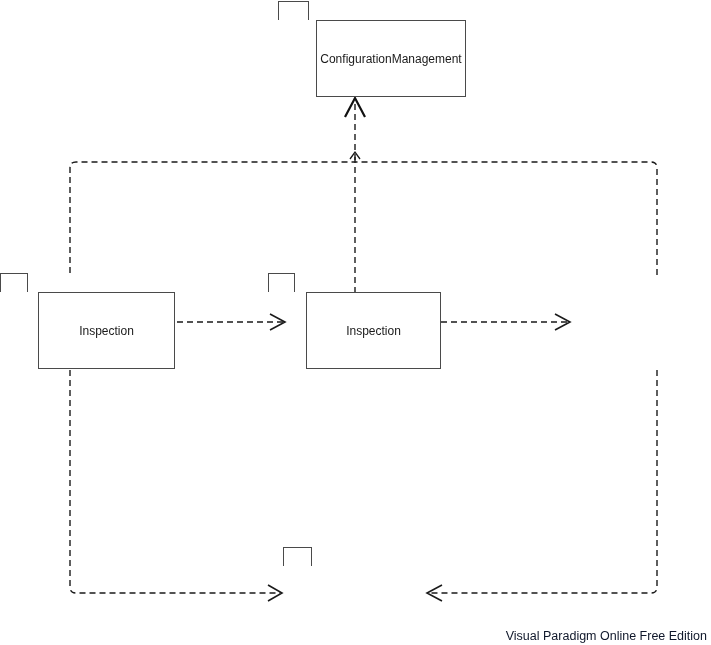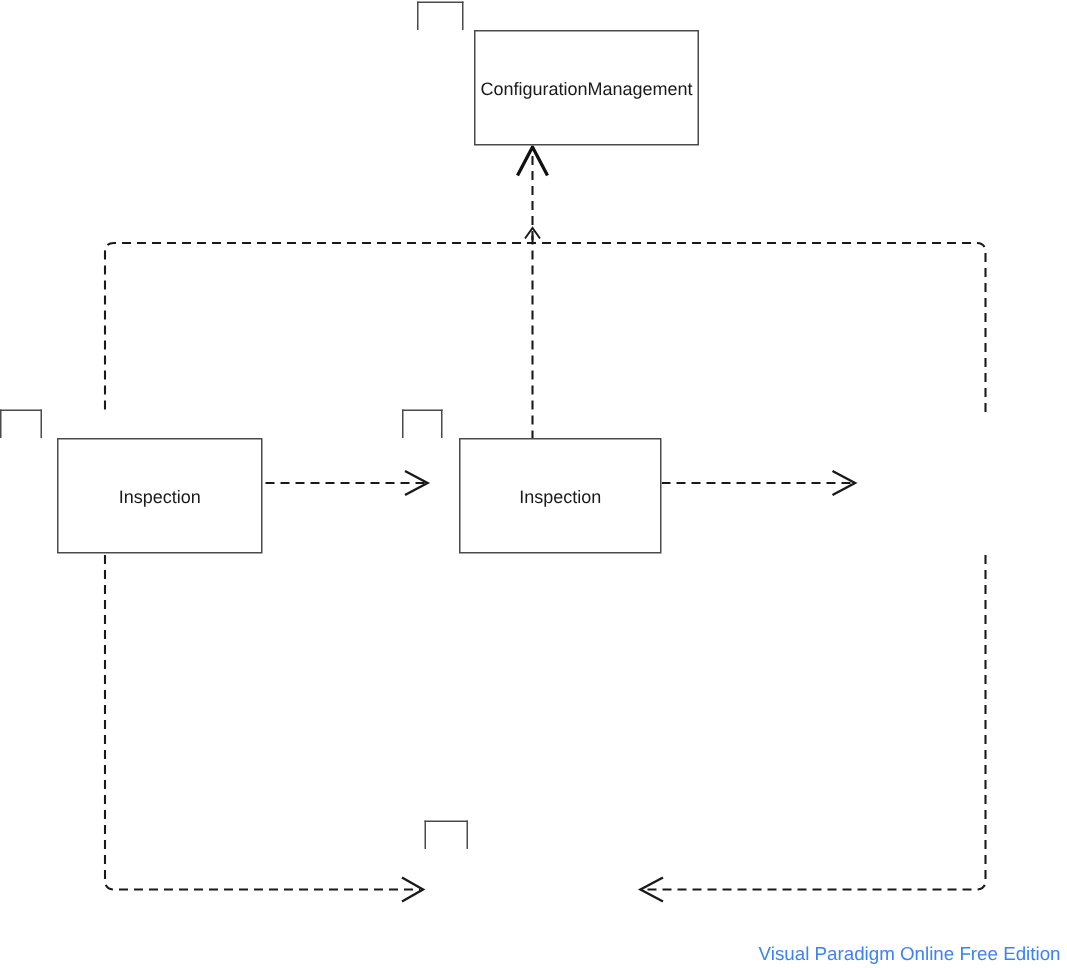--- a/index.html
+++ b/index.html
@@ -24,21 +24,21 @@
   .pkg .body{
     border:1.5px solid #4a4a4a;
     background:#ffffff;box-sizing:border-box;
     display:flex;align-items:center;justify-content:center;margin-left:38px;
   }
   .pkg .lbl{
     font-size:12px;color:#1a1a1a;white-space:nowrap;
   }
   .watermark{
     position:absolute;right:4px;bottom:2px;
-    font-size:12.5px;color:#3b82f6;white-space:nowrap;
+    font-size:12.5px;color:#0f172a;white-space:nowrap;
   }
 </style>
 </head>
 <body>
 
 <div class="canvas">
 
   <svg class="connector-layer" viewBox="0 0 711 645" xmlns="http://www.w3.org/2000/svg">
 
     <path class="dash" d="M137,322 L283,322"></path>

